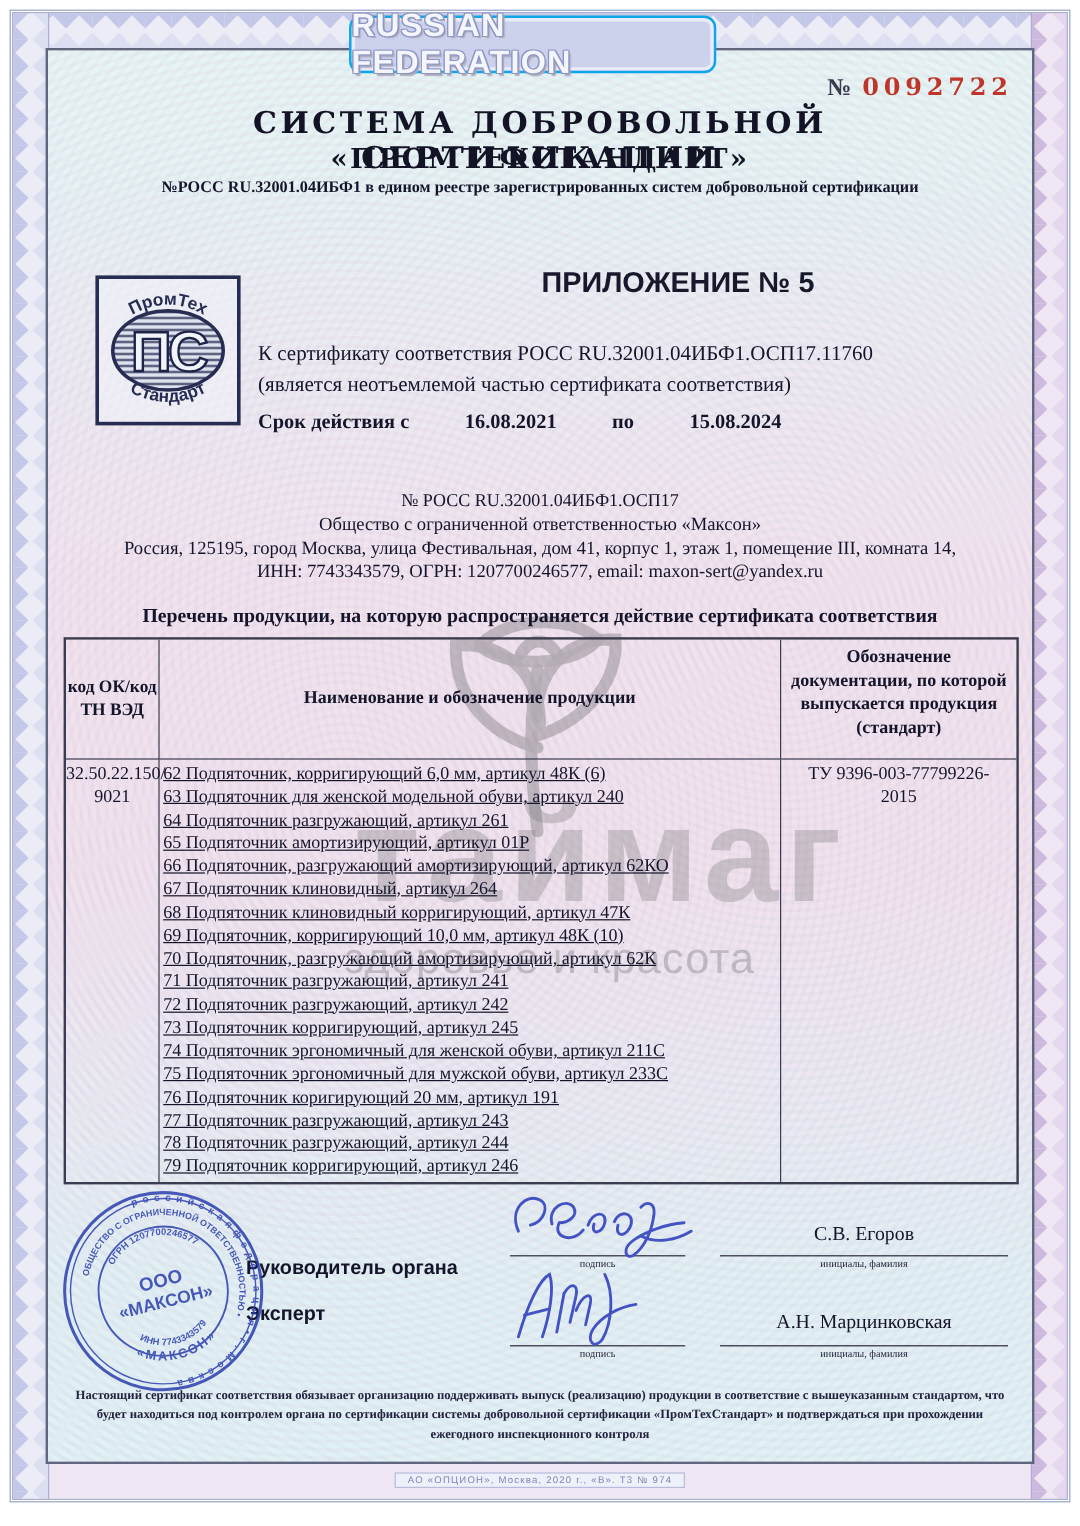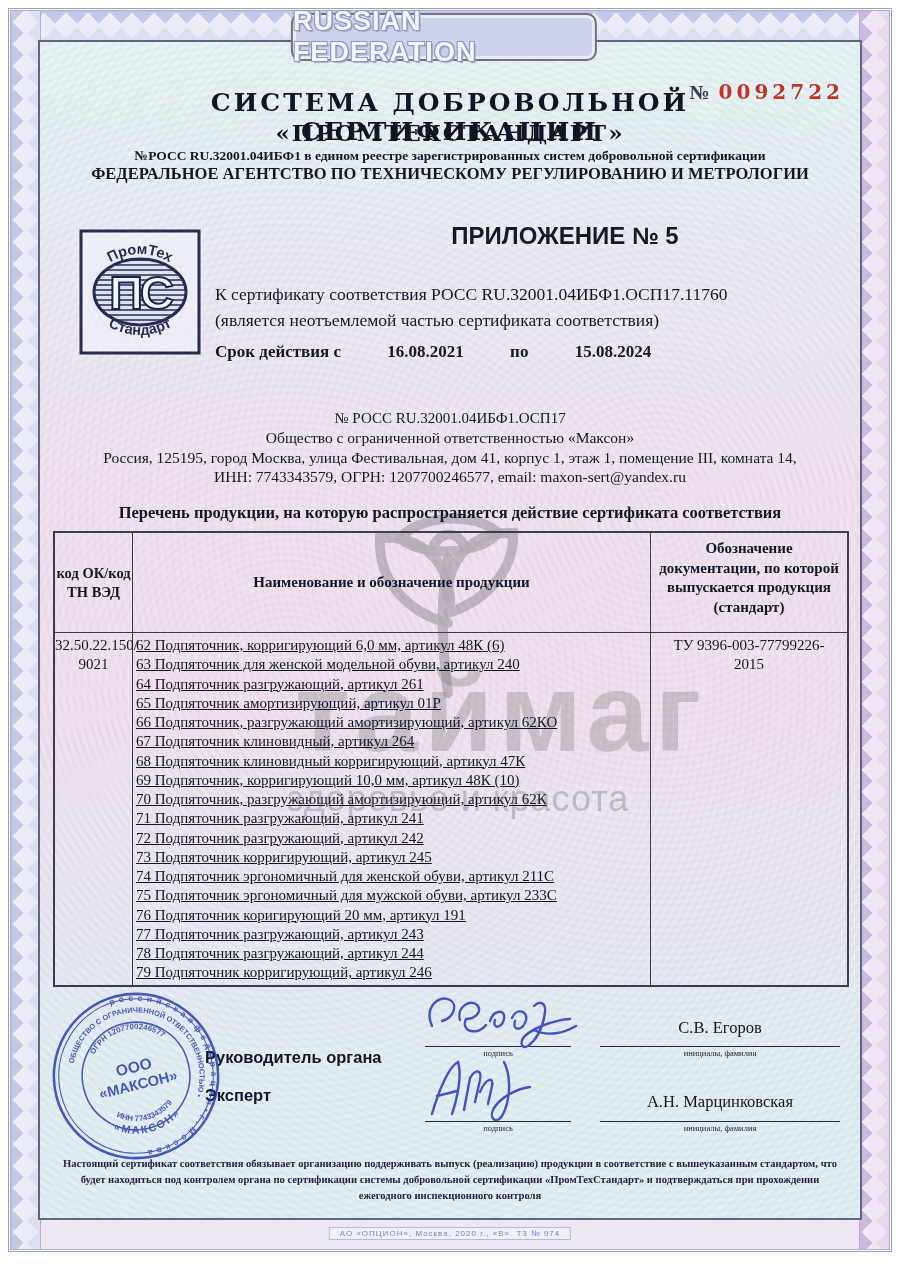--- a/index.html
+++ b/index.html
@@ -32,25 +32,25 @@
      linear-gradient(315deg,#e4d7ee 25%,transparent 25%),
      linear-gradient(225deg,#e4d7ee 25%,transparent 25%);}
   
   .sheet{position:absolute;left:38px;right:38px;top:40px;bottom:52px;border:2px solid #60667e;
      background:
        repeating-radial-gradient(circle at 30% 55%, rgba(205,150,195,0.07) 0 3px, rgba(255,255,255,0) 3px 7px),
        repeating-radial-gradient(circle at 75% 40%, rgba(130,170,200,0.06) 0 3px, rgba(255,255,255,0) 3px 7px),
        linear-gradient(180deg,#e7f4f4 0%,#e6f2f3 9%,#ecebf2 20%,#f1e3ee 38%,#f0e2ed 58%,#ebe8f1 72%,#e2eff3 86%,#e1f1f5 100%);}
   
   .badge{position:absolute;top:13px;left:50%;transform:translateX(-52%);width:302px;height:44px;
-     background:#ccd2ec;border:2px solid #737373;border-radius:10px;box-shadow:inset 0 0 0 3px #e9ebf8;
+     background:#ccd2ec;border:2px solid #0ea5e9;border-radius:10px;box-shadow:inset 0 0 0 3px #e9ebf8;
      display:flex;align-items:center;justify-content:center;z-index:6;
      font-family:"Liberation Sans",sans-serif;font-weight:bold;font-size:27px;letter-spacing:1px;color:#f5f6fc;
      text-shadow:-1px -1px 0 #8d96c6,1px -1px 0 #8d96c6,-1px 1px 0 #8d96c6,1px 1px 0 #8d96c6,2px 2px 1px #aab;}
-  .cert-no{position:absolute;top:60px;right:56px;z-index:3;font-size:20px;font-weight:bold;letter-spacing:2px;color:#3a3a50;margin-top:20px;}
+  .cert-no{position:absolute;top:60px;right:56px;z-index:3;font-size:20px;font-weight:bold;letter-spacing:2px;color:#3a3a50;}
   .cert-no .digits{color:#c03529;letter-spacing:4px;font-family:"DejaVu Serif",serif;}
   .t-center{position:absolute;left:60px;right:60px;text-align:center;z-index:3;}
   .title1{top:88px;font-family:"DejaVu Serif",serif;font-weight:bold;font-size:25px;letter-spacing:3px;color:#131326;}
   .title2{top:119px;font-family:"DejaVu Serif",serif;font-weight:bold;font-size:23px;letter-spacing:2px;color:#131326;}
   .registry{top:148px;font-weight:bold;font-size:13.5px;}
   .agency{top:164px;font-weight:bold;font-size:16.5px;}
   .appendix{position:absolute;left:285px;width:560px;top:222px;text-align:center;z-index:3;
      font-family:"Liberation Sans",sans-serif;font-weight:bold;font-size:24px;color:#18182c;}
   
   .logo{position:absolute;left:78px;top:228px;z-index:3;}
@@ -125,21 +125,20 @@
 
   <div class="badge">RUSSIAN FEDERATION</div>
   <div class="cert-no">
     <span>№</span>
     <span class="digits">0092722</span>
   </div>
 
   <div class="t-center title2">«ПРОМТЕХСТАНДАРТ»</div>
   <div class="t-center title1">СИСТЕМА ДОБРОВОЛЬНОЙ СЕРТИФИКАЦИИ</div>
   <div class="t-center registry">№РОСС RU.32001.04ИБФ1 в едином реестре зарегистрированных систем добровольной сертификации</div>
-  <div class="t-center agency">ФЕДЕРАЛЬНОЕ АГЕНТСТВО ПО ТЕХНИЧЕСКОМУ РЕГУЛИРОВАНИЮ И МЕТРОЛОГИИ</div>
 
   <div class="appendix">ПРИЛОЖЕНИЕ № 5</div>
 
   <svg class="logo" width="124" height="128" viewBox="0 0 124 128">
     <defs>
       <pattern id="lhatch" width="5" height="5" patternUnits="userSpaceOnUse">
         <rect width="5" height="5" fill="#dfe3ef"></rect>
         <line x1="0" y1="2" x2="5" y2="2" stroke="#30365c" stroke-width="1.6"></line>
       </pattern>
       <path id="arcTop" d="M16 46 Q62 6 108 46"></path>

